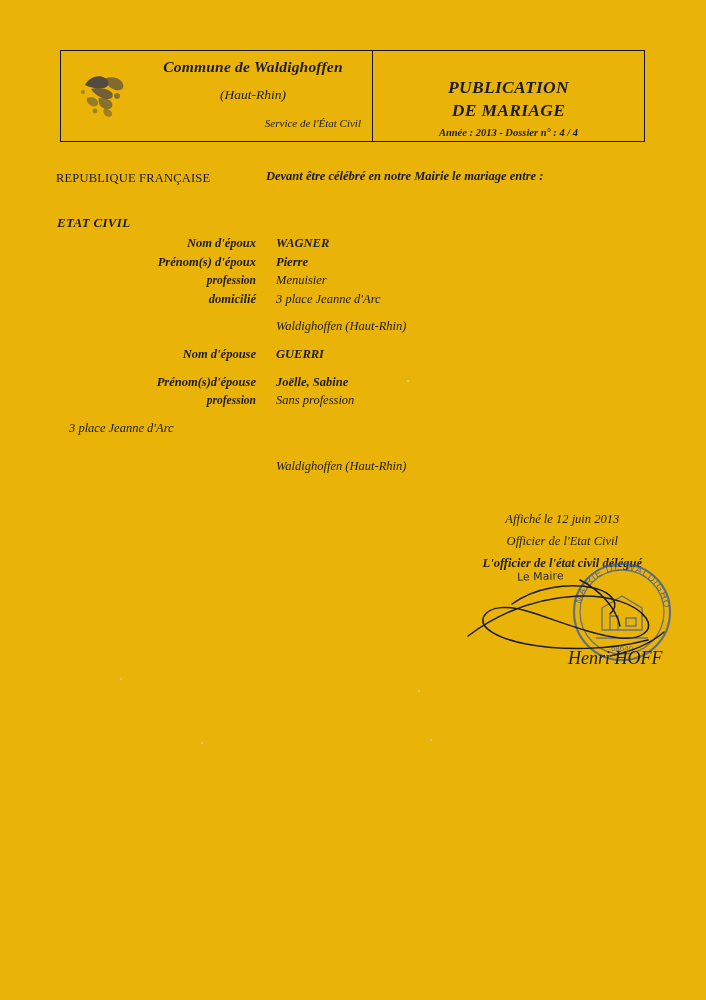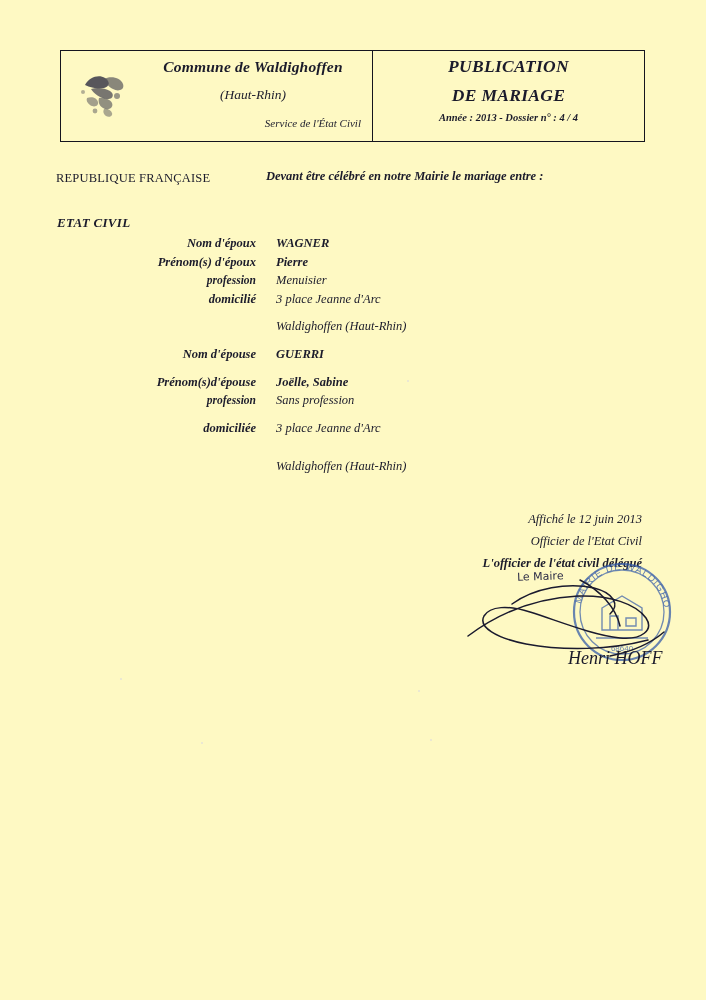--- a/index.html
+++ b/index.html
@@ -11,21 +11,21 @@
     width: 706px;
     height: 1000px;
     position: relative;
     font-family: "Liberation Serif", serif;
     color: #1b1b2b;
     overflow: hidden;
   }
   .page {
     position: absolute;
     inset: 0;
-    background: #fef9c3;
+    background: #eab308;
   }
 
   
   .header {
     position: absolute;
     left: 60px;
     top: 50px;
     width: 585px;
     height: 92px;
     border: 1.5px solid #15151f;
@@ -74,28 +74,28 @@
   .service-name {
     position: absolute;
     left: 78px;
     top: 66px;
     width: 222px;
     text-align: right;
     font-style: italic;
     font-size: 11px;
   }
   .pub-title-1 {
-    margin-top: 5px;
+    margin-top: 26px;
     font-style: italic;
     font-weight: bold;
     font-size: 17.5px;
     letter-spacing: 0.3px;
   }
   .pub-title-2 {
-    margin-top: 8px;
+    margin-top: 2px;
     font-style: italic;
     font-weight: bold;
     font-size: 17.5px;
     letter-spacing: 0.3px;
   }
   .pub-sub {
     margin-top: 6px;
     font-style: italic;
     font-weight: bold;
     font-size: 10.5px;
@@ -170,21 +170,21 @@
 
   
   .sig {
     position: absolute;
     right: 64px;
     top: 512px;
     text-align: right;
     font-size: 12.5px;
     font-style: italic;
   }
-  .sig div { margin-bottom: 7px; }
+  .sig div { margin-bottom: 7px; text-align: center; }
   .sig .bold { font-weight: bold; }
   .handwrite-mayor {
     position: absolute;
     left: 517px;
     top: 570px;
     font-family: "DejaVu Sans", sans-serif;
     font-size: 11px;
     color: #2b2b46;
     transform: rotate(-2deg);
   }
@@ -295,21 +295,20 @@
     <div class="row">
       <div class="lab">Prénom(s)d'épouse</div>
       <div class="val bold">Joëlle, Sabine</div>
     </div>
     <div class="row">
       <div class="lab small">profession</div>
       <div class="val">Sans profession</div>
     </div>
     <div class="spacer-sm"></div>
     <div class="row">
-      <div class="lab">domiciliée</div>
       <div class="val">3 place Jeanne d'Arc</div>
     </div>
     <div class="spacer-md"></div>
     <div class="row">
       <div class="lab"></div>
       <div class="val">Waldighoffen (Haut-Rhin)</div>
     </div>
   </div>
 
   <div class="sig">

